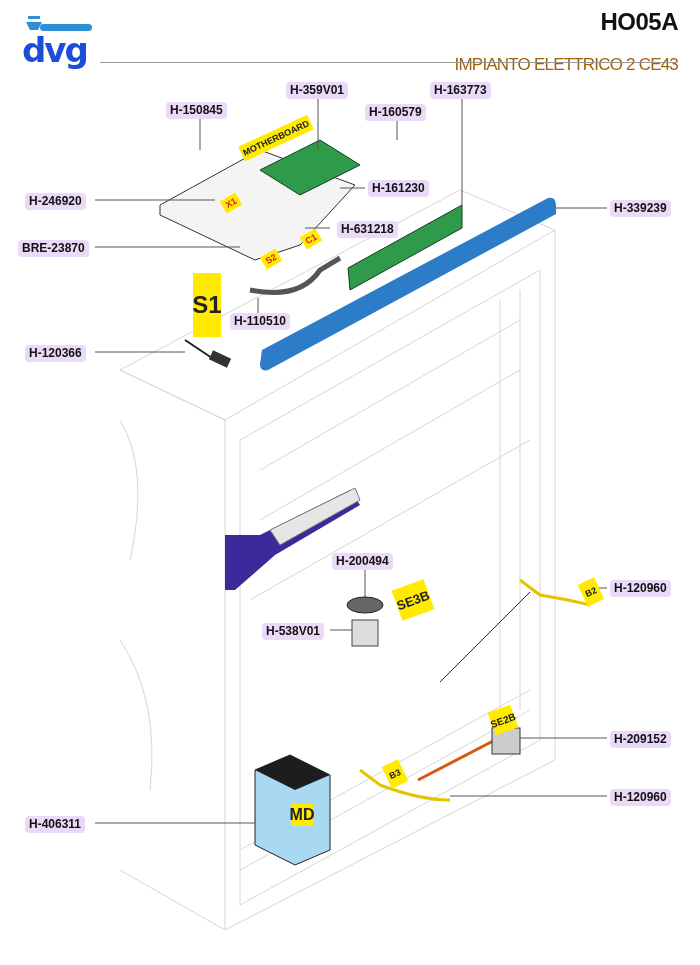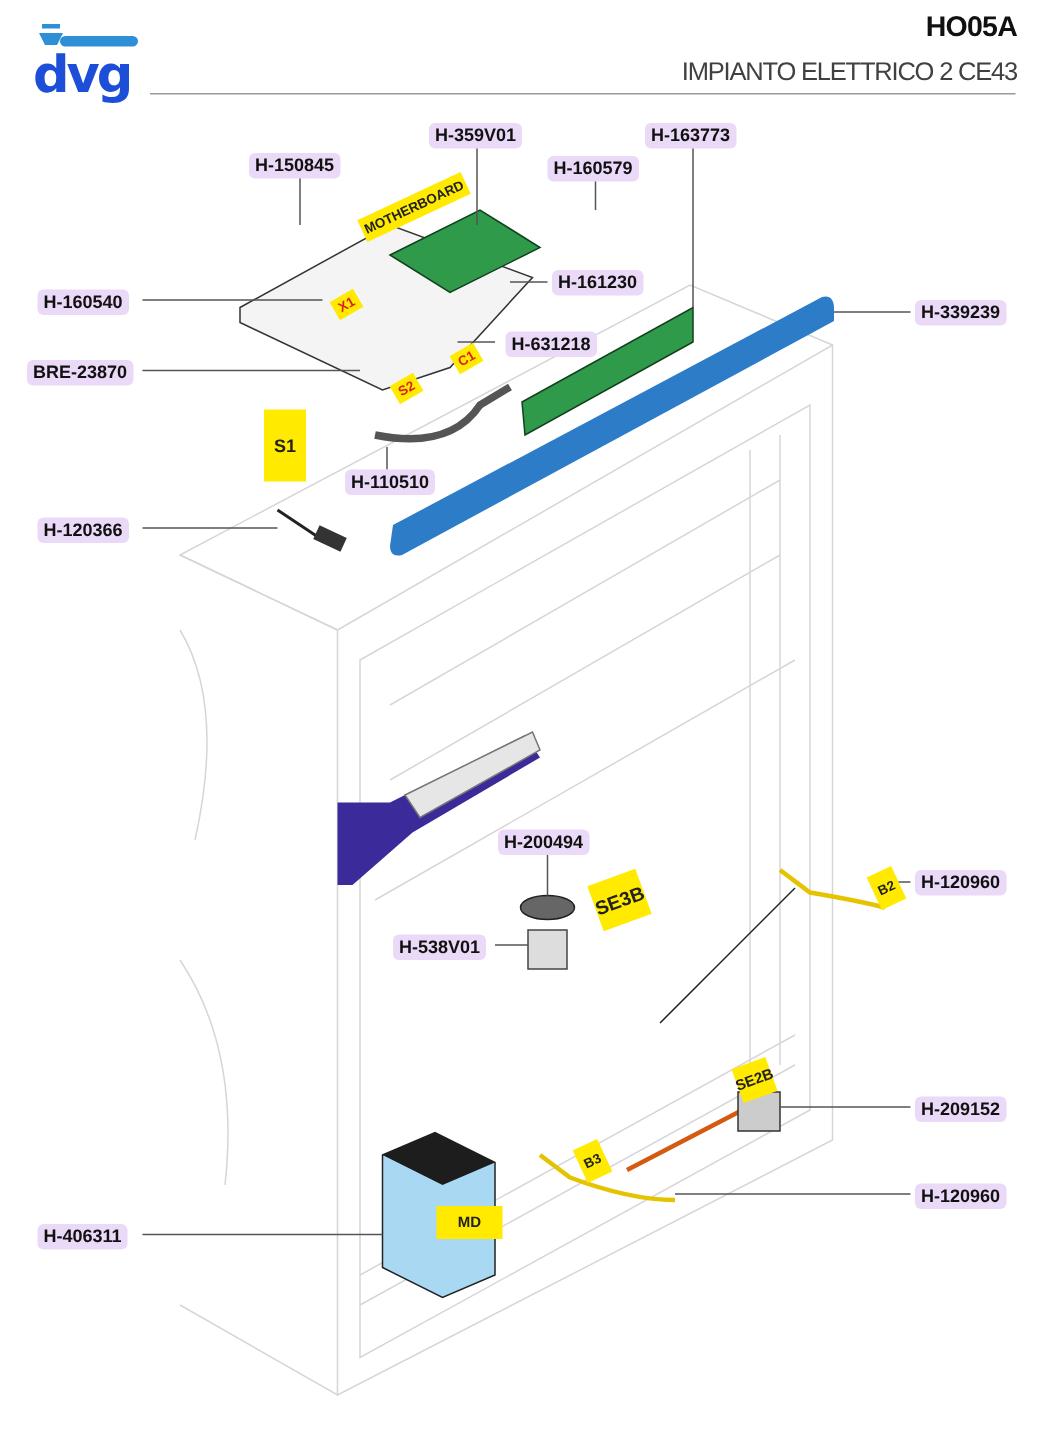--- a/index.html
+++ b/index.html
@@ -1,21 +1,21 @@
 <!DOCTYPE html>
 <html><head>
 <meta charset="utf-8">
 <style>
   html,body{margin:0;padding:0;background:#fff;}
   body{width:700px;height:965px;position:relative;overflow:hidden;font-family:"Liberation Sans",sans-serif;}
   .logo{position:absolute;left:18px;top:10px;width:80px;height:70px;}
   .logo-text{position:absolute;left:22px;top:30px;font-family:"DejaVu Sans",sans-serif;font-weight:bold;font-size:34px;color:#1d4ed8;letter-spacing:-2px;}
   .rule{position:absolute;left:100px;top:62px;width:577px;height:1px;background:#9a9a9a;}
-  .title{position:absolute;right:22px;top:8px;font-weight:bold;font-size:19px;color:#111;letter-spacing:-0.5px;}
-  .subtitle{position:absolute;right:22px;top:38px;font-size:17px;color:#404040;letter-spacing:-0.8px;}
+  .title{position:absolute;right:22px;top:8px;font-weight:bold;font-size:24px;color:#111;letter-spacing:-0.5px;}
+  .subtitle{position:absolute;right:22px;top:55px;font-size:17px;color:#a16207;letter-spacing:-0.8px;}
   .lbl{position:absolute;background:#ead9f7;border-radius:4px;padding:1px 4px;font-weight:bold;font-size:12px;color:#111;white-space:nowrap;line-height:15px;text-align:right;}
   .tag{position:absolute;background:#ffea00;font-weight:bold;color:#222;display:flex;align-items:center;justify-content:center;font-size:9px;}
   svg.art{position:absolute;left:0;top:0;}
 </style>
 </head>
 <body>
 
 <svg class="logo" viewBox="0 0 80 70">
   <path d="M10 6 h12 v3 h-12z M8 12 h16 l-4 8 h-8z" fill="#2e8fd6"></path>
   <rect x="22" y="14" width="52" height="7" rx="3.5" fill="#2e8fd6"></rect>
@@ -84,35 +84,35 @@
     <line x1="330" y1="630" x2="352" y2="630"></line>
     <line x1="595" y1="588" x2="607" y2="588"></line>
   </g>
 </svg>
 
 <div class="lbl" style="left:286px;top:82px">H-359V01</div>
 <div class="lbl" style="left:430px;top:82px">H-163773</div>
 <div class="lbl" style="left:166px;top:102px">H-150845</div>
 <div class="lbl" style="left:365px;top:104px">H-160579</div>
 <div class="lbl" style="left:368px;top:180px">H-161230</div>
-<div class="lbl" style="left:25px;top:193px">H-160540</div>
+<div class="lbl" style="left:25px;top:193px">H-246920</div>
 <div class="lbl" style="left:610px;top:200px">H-339239</div>
 <div class="lbl" style="left:337px;top:221px">H-631218</div>
 <div class="lbl" style="left:18px;top:240px">BRE-23870</div>
 <div class="lbl" style="left:230px;top:313px">H-110510</div>
 <div class="lbl" style="left:25px;top:345px">H-120366</div>
 <div class="lbl" style="left:332px;top:553px">H-200494</div>
 <div class="lbl" style="left:610px;top:580px">H-120960</div>
 <div class="lbl" style="left:262px;top:623px">H-538V01</div>
 <div class="lbl" style="left:610px;top:731px">H-209152</div>
 <div class="lbl" style="left:610px;top:789px">H-120960</div>
 <div class="lbl" style="left:25px;top:816px">H-406311</div>
 
 <div class="tag" style="left:238px;top:130px;width:76px;height:16px;transform:rotate(-25deg);font-size:9px">MOTHERBOARD</div>
 <div class="tag" style="left:222px;top:196px;width:18px;height:14px;transform:rotate(-30deg);color:#d22">X1</div>
 <div class="tag" style="left:302px;top:232px;width:18px;height:14px;transform:rotate(-30deg);color:#d22">C1</div>
 <div class="tag" style="left:262px;top:252px;width:18px;height:14px;transform:rotate(-30deg);color:#d22">S2</div>
-<div class="tag" style="left:176px;top:273px;width:28px;height:48px;font-size:12px">S1</div>
+<div class="tag" style="left:193px;top:273px;width:28px;height:64px;font-size:24px">S1</div>
 <div class="tag" style="left:396px;top:584px;width:34px;height:32px;font-size:13px;transform:rotate(-20deg)">SE3B</div>
 <div class="tag" style="left:582px;top:580px;width:18px;height:24px;transform:rotate(-25deg)">B2</div>
 <div class="tag" style="left:491px;top:708px;width:24px;height:24px;font-size:10px;transform:rotate(-20deg)">SE2B</div>
 <div class="tag" style="left:386px;top:762px;width:18px;height:24px;transform:rotate(-25deg)">B3</div>
-<div class="tag" style="left:291px;top:804px;width:44px;height:22px;font-size:10px">MD</div>
+<div class="tag" style="left:291px;top:804px;width:22px;height:22px;font-size:16px">MD</div>
 
 </body></html>

